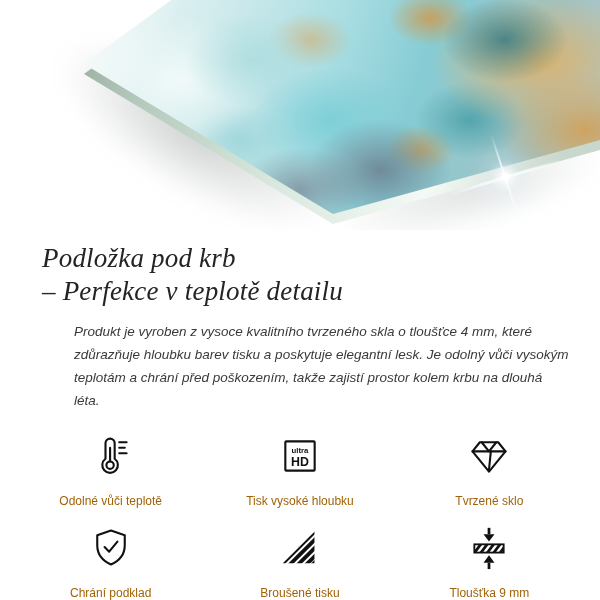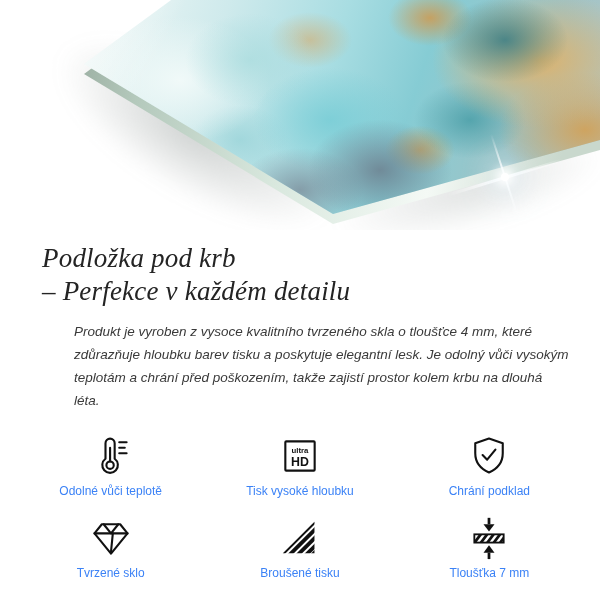--- a/index.html
+++ b/index.html
@@ -56,21 +56,21 @@
   .content { padding: 12px 30px 0 42px; font-style: italic; }
   h1 { font-family: "Liberation Serif", "DejaVu Serif", serif; font-weight: 400;
        font-size: 27px; line-height: 33px; color: #242424; letter-spacing: .2px; }
   .desc { margin-top: 12px; max-width: 530px; font-size: 13.5px; line-height: 23px; color: #3a3a3a; margin-left: 32px; }
 
   
   .features { margin-top: 22px; padding: 0 16px; display: grid;
     grid-template-columns: repeat(3, 1fr); row-gap: 18px; }
   .feature { display: flex; flex-direction: column; align-items: center; }
   .feature svg { width: 44px; height: 44px; display: block; }
-  .feature-label { margin-top: 6px; font-size: 12px; color: #3b82f6; text-align: center; }
+  .feature-label { margin-top: 16px; font-size: 12px; color: #a16207; text-align: center; }
   .icon-stroke { fill: none; stroke: #111; stroke-width: 2.3; stroke-linecap: round; stroke-linejoin: round; }
 </style>
 </head>
 <body>
 
 <div class="hero">
   <div class="glass-shadow-1"></div>
   <div class="glass-shadow-2"></div>
   <div class="glass-edge"></div>
   <div class="glass-face"></div>
@@ -78,21 +78,21 @@
   <div class="sparkle">
     <div class="ray1"></div>
       <div class="ray2"></div>
       <div class="core"></div>
   </div>
 </div>
 
 <div class="content">
   <h1>
     <div>Podložka pod krb</div>
-    <div>– Perfekce v každém detailu</div>
+    <div>– Perfekce v teplotě detailu</div>
   </h1>
   <p class="desc">Produkt je vyroben z vysoce kvalitního tvrzeného skla o tloušťce 4 mm, které zdůrazňuje hloubku barev tisku a poskytuje elegantní lesk. Je odolný vůči vysokým teplotám a chrání před poškozením, takže zajistí prostor kolem krbu na dlouhá léta.</p>
 </div>
 
 <div class="features">
 
   <div class="feature">
     <svg viewBox="0 0 48 48">
       <path class="icon-stroke" d="M18 10 a5 5 0 0 1 10 0 v17 a8.5 8.5 0 1 1 -10 0 Z"></path>
       <circle class="icon-stroke" cx="23" cy="34" r="4"></circle>
@@ -108,34 +108,34 @@
     <svg viewBox="0 0 48 48">
       <rect class="icon-stroke" x="8" y="8" width="32" height="32" rx="1"></rect>
       <text x="24" y="21" text-anchor="middle" font-family="Liberation Sans, sans-serif" font-size="8.5" font-weight="700" fill="#111">ultra</text>
       <text x="24" y="35" text-anchor="middle" font-family="Liberation Sans, sans-serif" font-size="13.5" font-weight="700" fill="#111">HD</text>
     </svg>
     <div class="feature-label">Tisk vysoké hloubku</div>
   </div>
 
   <div class="feature">
     <svg viewBox="0 0 48 48">
-      <path class="icon-stroke" d="M24 5 L39 10 V21 C39 31 33 38 24 42 C15 38 9 31 9 21 V10 Z"></path>
-      <path class="icon-stroke" d="M17 23 L22 28 L31 17"></path>
-    </svg>
-    <div class="feature-label">Chrání podklad</div>
-  </div>
-
-  <div class="feature">
-    <svg viewBox="0 0 48 48">
       <path class="icon-stroke" d="M14 9 H34 L42 19 L24 41 L6 19 Z"></path>
       <line class="icon-stroke" x1="6" y1="19" x2="42" y2="19"></line>
       <path class="icon-stroke" d="M16 9 L24 19 L32 9"></path>
       <line class="icon-stroke" x1="26" y1="19" x2="24" y2="39"></line>
     </svg>
     <div class="feature-label">Tvrzené sklo</div>
+  </div>
+
+  <div class="feature">
+    <svg viewBox="0 0 48 48">
+      <path class="icon-stroke" d="M24 5 L39 10 V21 C39 31 33 38 24 42 C15 38 9 31 9 21 V10 Z"></path>
+      <path class="icon-stroke" d="M17 23 L22 28 L31 17"></path>
+    </svg>
+    <div class="feature-label">Chrání podklad</div>
   </div>
 
   <div class="feature">
     <svg viewBox="0 0 48 48">
       <defs>
           <clipPath id="triClip">
             <polygon points="5,41 40,6 40,41"></polygon>
           </clipPath>
         </defs>
       <g clip-path="url(#triClip)" stroke="#111" stroke-width="4.2">
@@ -162,16 +162,16 @@
       <g clip-path="url(#barClip)" stroke="#111" stroke-width="3">
         <line x1="6" y1="32" x2="18" y2="16"></line>
         <line x1="13" y1="32" x2="25" y2="16"></line>
         <line x1="20" y1="32" x2="32" y2="16"></line>
         <line x1="27" y1="32" x2="39" y2="16"></line>
         <line x1="34" y1="32" x2="46" y2="16"></line>
       </g>
       <polygon points="18,40 30,40 24,32" fill="#111"></polygon>
       <line x1="24" y1="40" x2="24" y2="47" stroke="#111" stroke-width="3"></line>
     </svg>
-    <div class="feature-label">Tloušťka 7 mm</div>
+    <div class="feature-label">Tloušťka 9 mm</div>
   </div>
 
 </div>
 
 </body></html>

